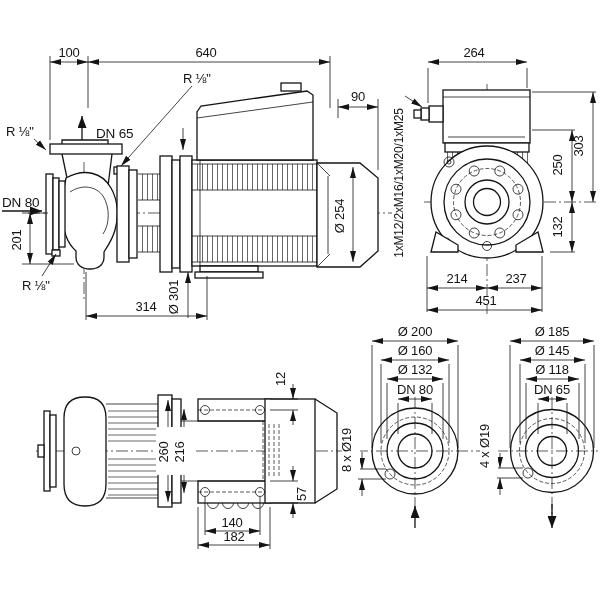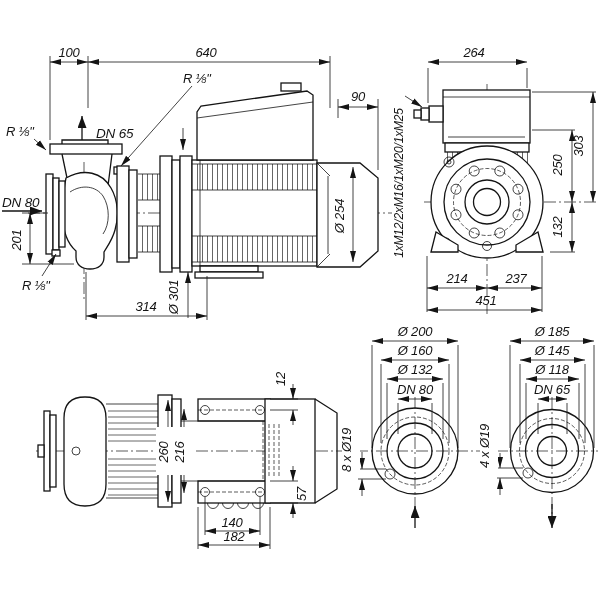--- a/index.html
+++ b/index.html
@@ -1,17 +1,17 @@
 <!DOCTYPE html>
 <html><head>
 <meta charset="utf-8">
 <style>
   html,body{margin:0;padding:0;background:#fff;}
   #stage{position:relative;width:600px;height:600px;background:#fff;overflow:hidden;
-         font-family:"Liberation Sans", sans-serif;font-style:italic;}
+         font-family:"Liberation Sans", sans-serif;}
   svg{position:absolute;left:0;top:0;}
   svg text{fill:#141414;font-family:"Liberation Sans", sans-serif;font-size:13px;letter-spacing:-0.2px;}
   .ol{stroke:#141414;stroke-width:1.3;fill:none;}
   .olf{stroke:#141414;stroke-width:1.3;fill:#fff;}
   .th{stroke:#141414;stroke-width:0.8;fill:none;}
   .cl{stroke:#141414;stroke-width:0.7;fill:none;stroke-dasharray:12 3 2 3;}
   .hid{stroke:#141414;stroke-width:0.7;fill:none;stroke-dasharray:4 2;}
   .wt{fill:#fff;stroke:none;}
   .dntxt{font-size:13.5px;}
   .gl{font-size:12px;}

